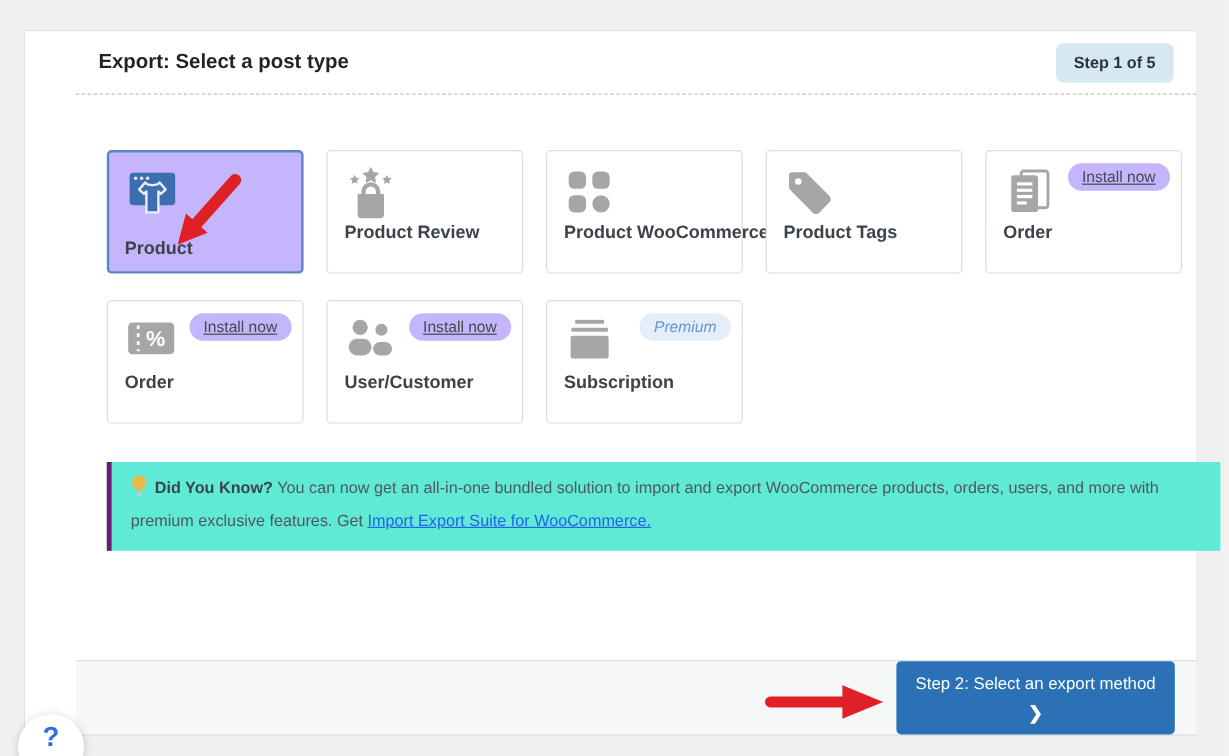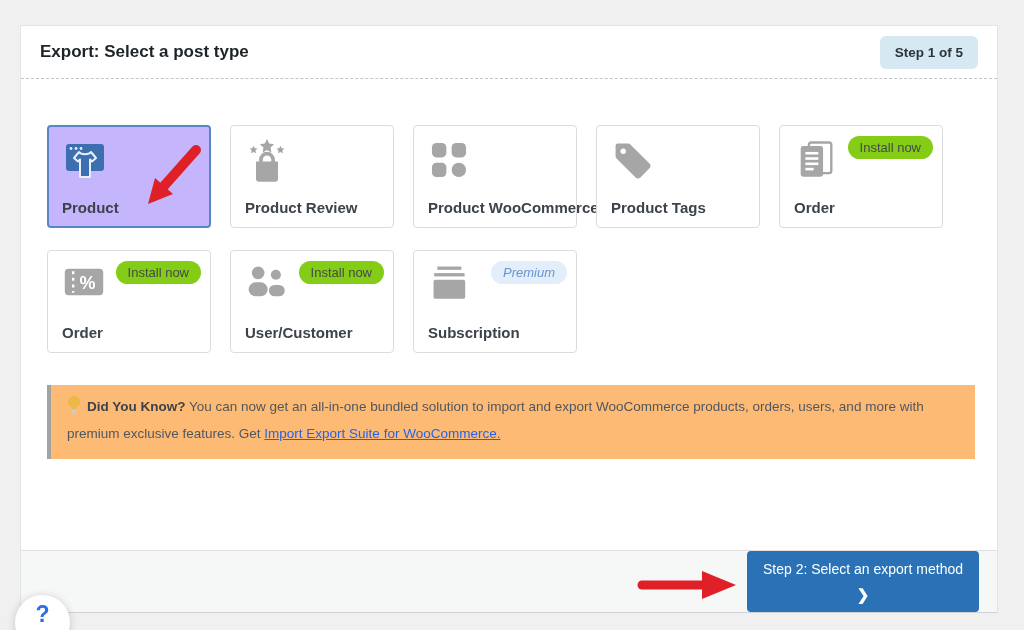--- a/index.html
+++ b/index.html
@@ -6,21 +6,21 @@
   html,body { width:1024px; height:630px; overflow:hidden; }
   body {
     font-family:"Liberation Sans", sans-serif;
     background:#f0f0f1;
     position:relative;
     color:#50575e;
   }
   .panel {
     position:absolute; left:20px; top:25px; width:978px; height:588px;
     background:#ffffff; border:1px solid #e2e4e7; border-bottom:1px solid #d0d2d5;
-    display:flex; flex-direction:column;
+    display:flex; flex-direction:column;padding-left:42px;
   }
   .panel-header {
     height:53px; flex:0 0 53px; display:flex; align-items:center;
     justify-content:space-between; padding:0 19px;
     border-bottom:1px dashed #c3c4c7;
   }
   .panel-title { font-size:17px; font-weight:700; color:#1d2327; }
   .step-badge {
     background:#d6e9f3; color:#2c3338; font-size:13.5px; font-weight:700;
     padding:9px 15px; border-radius:6px;
@@ -30,34 +30,34 @@
   .cards { margin-top:24px; display:flex; flex-wrap:wrap; gap:22px 19px; width:900px; }
   .card {
     position:relative; width:164px; height:103px;
     border:1px solid #dcdcde; border-radius:4px; background:#fff;
     padding:13px 14px; cursor:pointer;
   }
   .card.selected {
     background:#c4b5fd; border:2px solid #5b86c4; padding:12px 13px;
   }
   .card-label {
-    position:absolute; left:14px; bottom:11px; font-size:15px; font-weight:700;
+    position:absolute; left:14px; bottom:25px; font-size:15px; font-weight:700;
     color:#3c434a; white-space:nowrap;
   }
   .card.selected .card-label { left:13px; bottom:10px; }
   .card-badge {
     position:absolute; top:10px; right:9px; font-size:13px;
     padding:4px 12px; border-radius:12px; white-space:nowrap;
   }
-  .badge-install { background:#84cc16; color:#44494e; }
+  .badge-install { background:#c4b5fd; color:#44494e;text-decoration:underline; }
   .badge-premium { background:#e4eefb; color:#6794d0;font-style:italic; }
   .icon-gray { color:#a6a6a6; }
   .icon-blue { color:#3d6fb0; }
   .notice {
-    margin-top:32px; width:928px; background:#fdba74; border-left:4px solid #a3a3a3;
+    margin-top:32px; width:928px; background:#5eead4; border-left:4px solid #701a75;
     padding:10px 16px 12px 16px; font-size:13.5px; line-height:1.8; color:#50575e;
   }
   .notice a { color:#2563eb; text-decoration:underline; font-weight:400; }
   .notice strong { color:#3c434a; }
   .bulb { display:inline-block; vertical-align:-3px; margin-right:6px; }
   .panel-footer {
     flex:0 0 61px; background:#f6f7f7; border-top:1px solid #e0e0e0;
     display:flex; align-items:center; justify-content:flex-end; padding-right:18px;
   }
   .next-btn {

